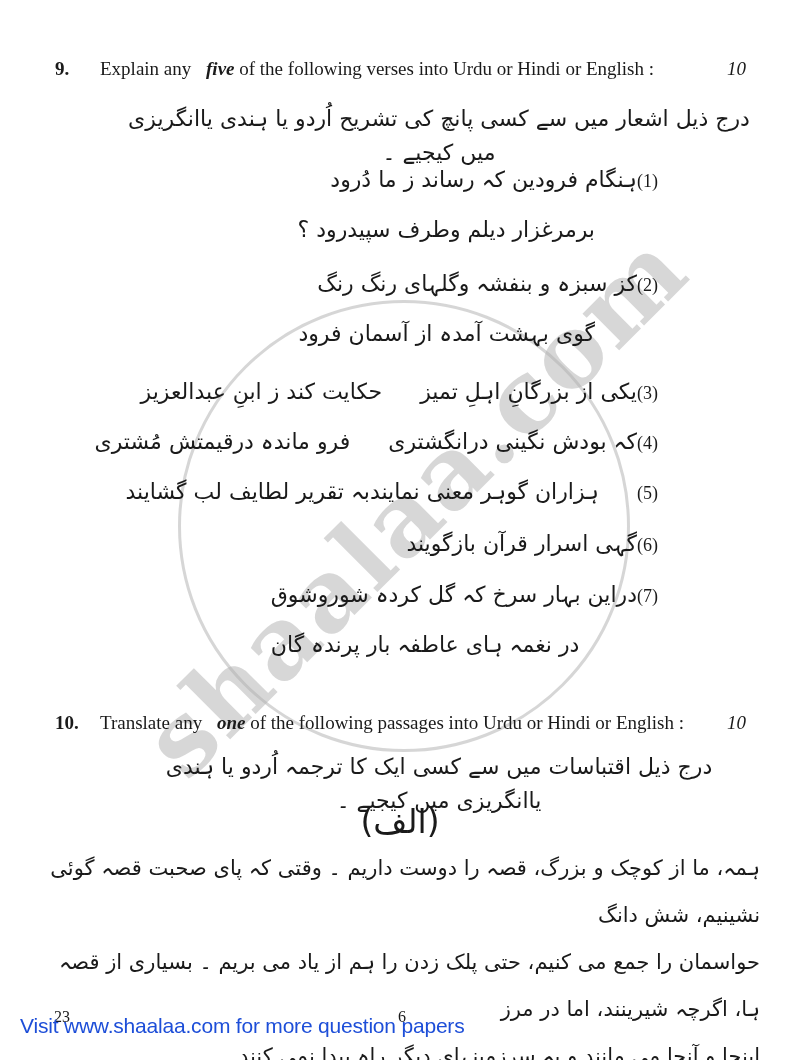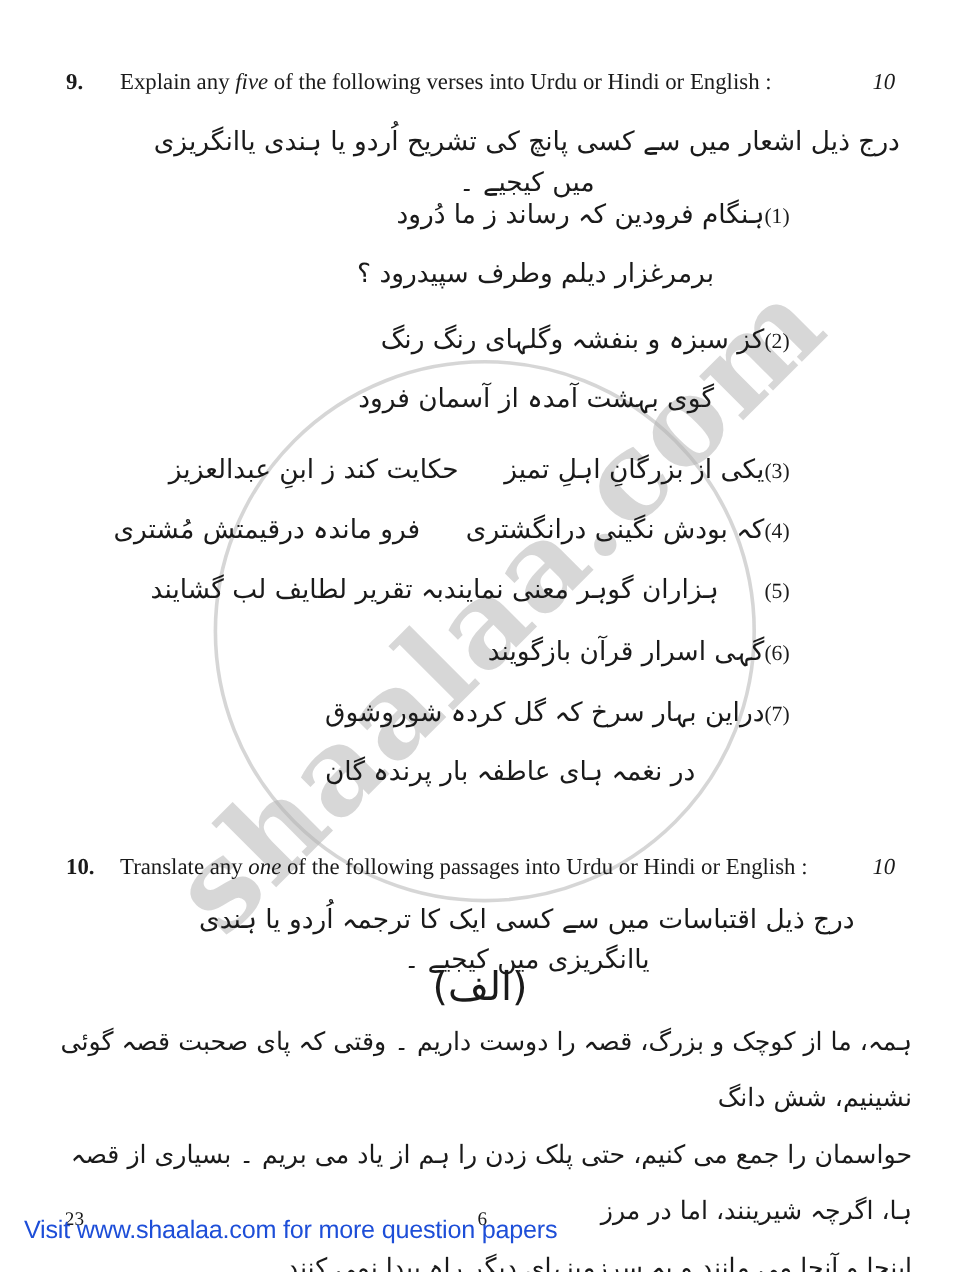--- a/index.html
+++ b/index.html
@@ -17,21 +17,21 @@
     display:flex;align-items:center;justify-content:center;
     transform:rotate(-45deg);transform-origin:center;
     font-family:"DejaVu Serif",serif;font-size:100px;font-weight:bold;
     color:rgba(175,175,175,.5);letter-spacing:2px;z-index:0;white-space:nowrap;
   }
   
   .layer{position:absolute;inset:0;z-index:1;}
   .qhead{position:absolute;left:0;right:0;font-size:19px;}
   .qnum{position:absolute;left:55px;font-weight:bold;}
   .qtext{position:absolute;left:100px;right:90px;}
-  .emph{font-weight:normal;font-style:italic;}
+  .emph{font-weight:bold;font-style:italic;margin-left:10px;}
   .marks{position:absolute;right:54px;font-style:italic;}
   .urdu{font-family:"DejaVu Sans",sans-serif;direction:rtl;unicode-bidi:embed;}
   .instruction{
     position:absolute;left:120px;right:42px;text-align:center;
     font-size:22px;line-height:34px;
   }
   .verse{position:absolute;right:117px;direction:rtl;}
   .vrow{display:flex;flex-direction:row;align-items:baseline;
         font-size:22px;line-height:36px;white-space:nowrap;}
   .vnum{font-family:"Liberation Serif",serif;direction:ltr;width:46px;font-size:18px;}

